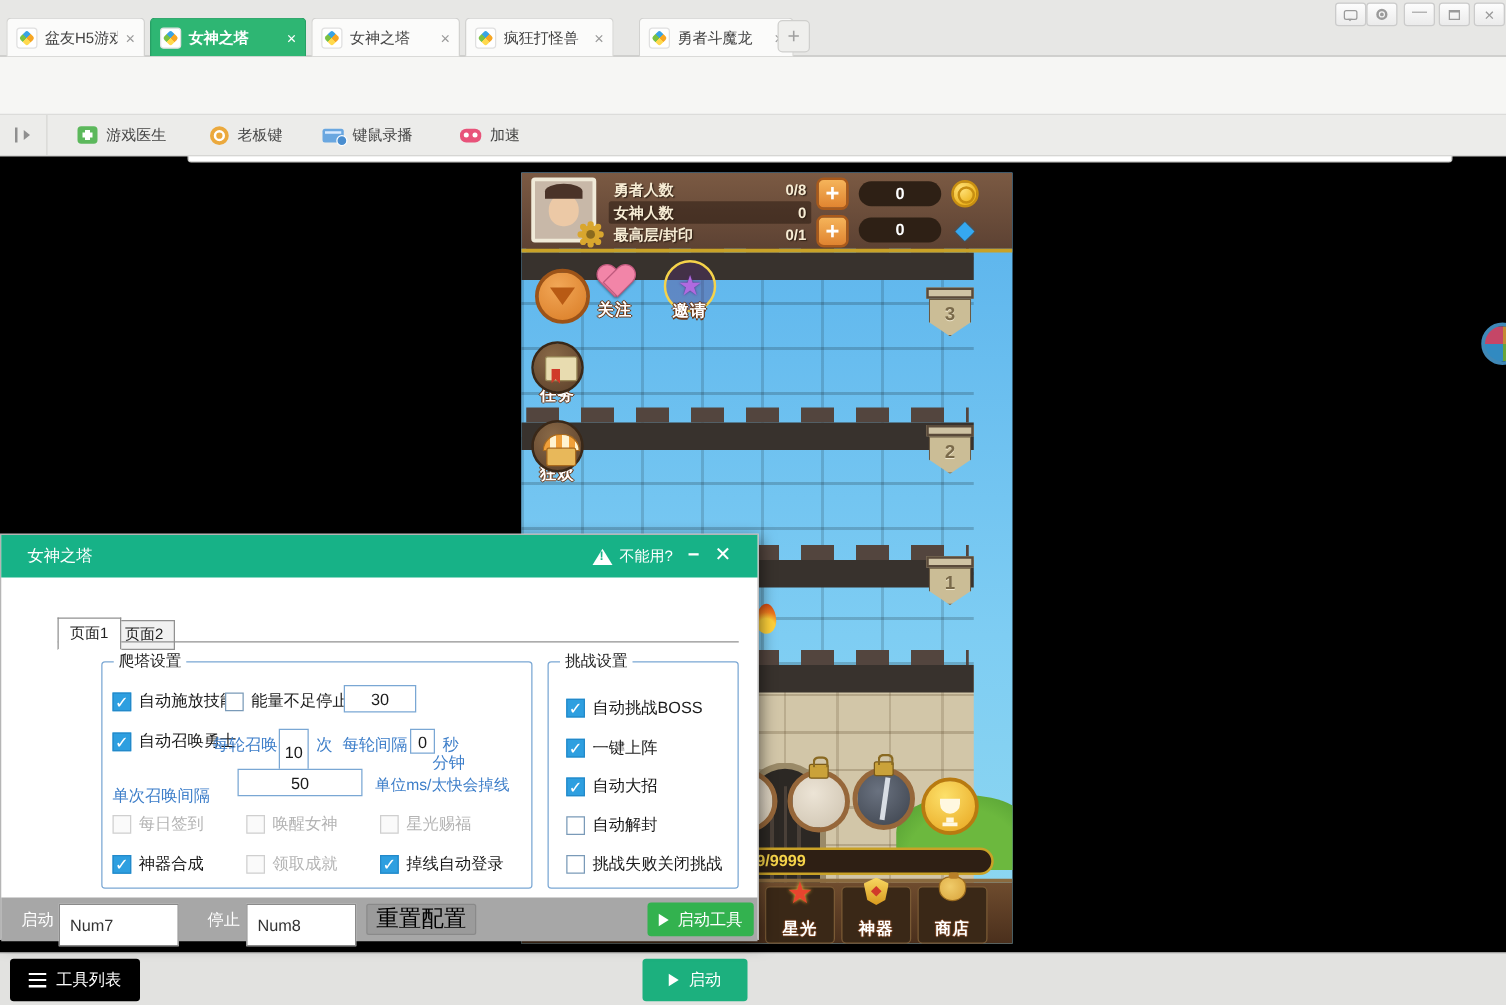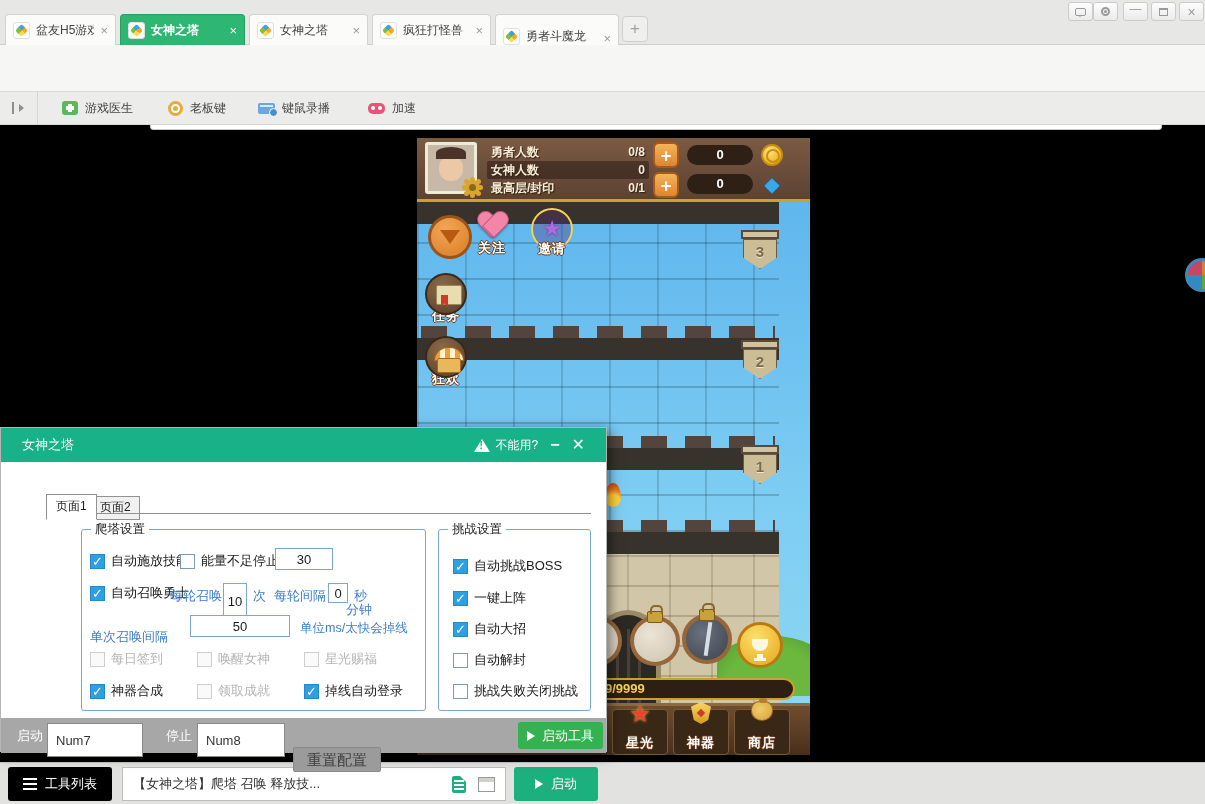--- a/index.html
+++ b/index.html
@@ -128,21 +128,21 @@
   .cb { width:15px; height:15px; border:1px solid #7a9ab8; background:#fff; position:relative; flex:none; }
   .cb.checked { background:#2e9fe0; border-color:#2389c9; }
   .cb.checked::after { content:"✓"; position:absolute; left:1px; top:-1px; color:#fff; font-weight:bold; font-size:13px; }
   .crow.disabled { color:#b4b4b4; }
   .crow.disabled .cb { border-color:#cfcfcf; background:#fafafa; }
   .bluelbl { position:absolute; font-size:13px; color:#3d7ec9; white-space:nowrap; }
   .dinput { position:absolute; border:1px solid #7aa7d4; background:#fff; text-align:center; font-size:13px; color:#1a1a1a; font-family:"Liberation Sans",sans-serif; }
   .dfoot { position:absolute; left:0; top:290px; width:100%; height:35px; background:#a7a7a7; }
   .dfoot .flbl { position:absolute; top:9px; color:#fff; font-size:13px; }
   .finput { position:absolute; top:5px; height:25px; border:1px solid #8a8a8a; background:#fff; font-size:13px; color:#333; padding:16px 8px; font-family:"Liberation Sans",sans-serif; }
-  .resetbtn { position:absolute; left:292px; top:5px; width:88px; height:25px; background:#9b9b9b; border:1px solid #8a8a8a; color:#404040; font-size:15px; text-align:center; line-height:23px; border-radius:2px;margin-top:24px; }
+  .resetbtn { position:absolute; left:292px; top:5px; width:88px; height:25px; background:#9b9b9b; border:1px solid #8a8a8a; color:#000000; font-size:18px; text-align:center; line-height:23px; border-radius:2px; }
   .launchbtn { position:absolute; left:517px; top:4px; width:85px; height:27px; background:#33b24f; border-radius:3px; color:#fff; font-size:13px; display:flex; align-items:center; justify-content:center; gap:7px; }
   .play-tri { width:0; height:0; border-top:5px solid transparent; border-bottom:5px solid transparent; border-left:8px solid #fff; }
 
   
   .botbar { position:absolute; left:0; top:762px; width:1205px; height:42px; background:#e2e2e0; border-top:1px solid #c8c8c6; z-index:35; }
   .toolbtn { position:absolute; left:8px; top:4px; width:104px; height:34px; background:#000000; border-radius:3px; color:#fff; font-size:13px; display:flex; align-items:center; justify-content:center; gap:8px; }
   .listico { width:14px; height:12px; background:repeating-linear-gradient(0deg,#fff 0 2px, transparent 2px 5px); position:relative; }
   .taskfield { position:absolute; left:122px; top:4px; width:384px; height:34px; background:#fff; border:1px solid #bcbcba; font-size:13px; color:#333; display:flex; align-items:center; padding:0 10px; }
   .taskfield .ticons { margin-left:auto; display:flex; align-items:center; gap:12px; }
   .ic-doc { width:14px; height:17px; background:#1cb07e; border-radius:2px; position:relative; }
@@ -169,21 +169,21 @@
   <div class="tab" style="left:249px;width:119px;">
     <span class="fav"></span>
     <span>女神之塔</span>
     <span class="close">×</span>
   </div>
   <div class="tab" style="left:372px;width:119px;">
     <span class="fav"></span>
     <span>疯狂打怪兽</span>
     <span class="close">×</span>
   </div>
-  <div class="tab" style="left:495px;width:124px;align-items:flex-end;">
+  <div class="tab" style="left:511px;width:124px;">
     <span class="fav"></span>
     <span>勇者斗魔龙</span>
     <span class="close">×</span>
   </div>
   <div class="newtab">+</div>
 
   <div class="wbtn" style="left:1068px;">
       <span class="ic-comment"></span>
     </div>
   <div class="wbtn" style="left:1093px;">
@@ -465,24 +465,17 @@
       <span>启动工具</span>
     </div>
   </div>
 </div>
 
 <div class="botbar">
   <div class="toolbtn">
     <span class="listico"></span>
     <span>工具列表</span>
   </div>
-  <div class="taskfield">
-    <span style="overflow:hidden;white-space:nowrap;">【女神之塔】爬塔 召唤 释放技...</span>
-    <span class="ticons">
-      <span class="ic-doc"></span>
-      <span class="ic-panel"></span>
-    </span>
-  </div>
   <div class="startbtn">
     <span class="play-tri"></span>
     <span>启动</span>
   </div>
 </div>
 
 </body></html>

